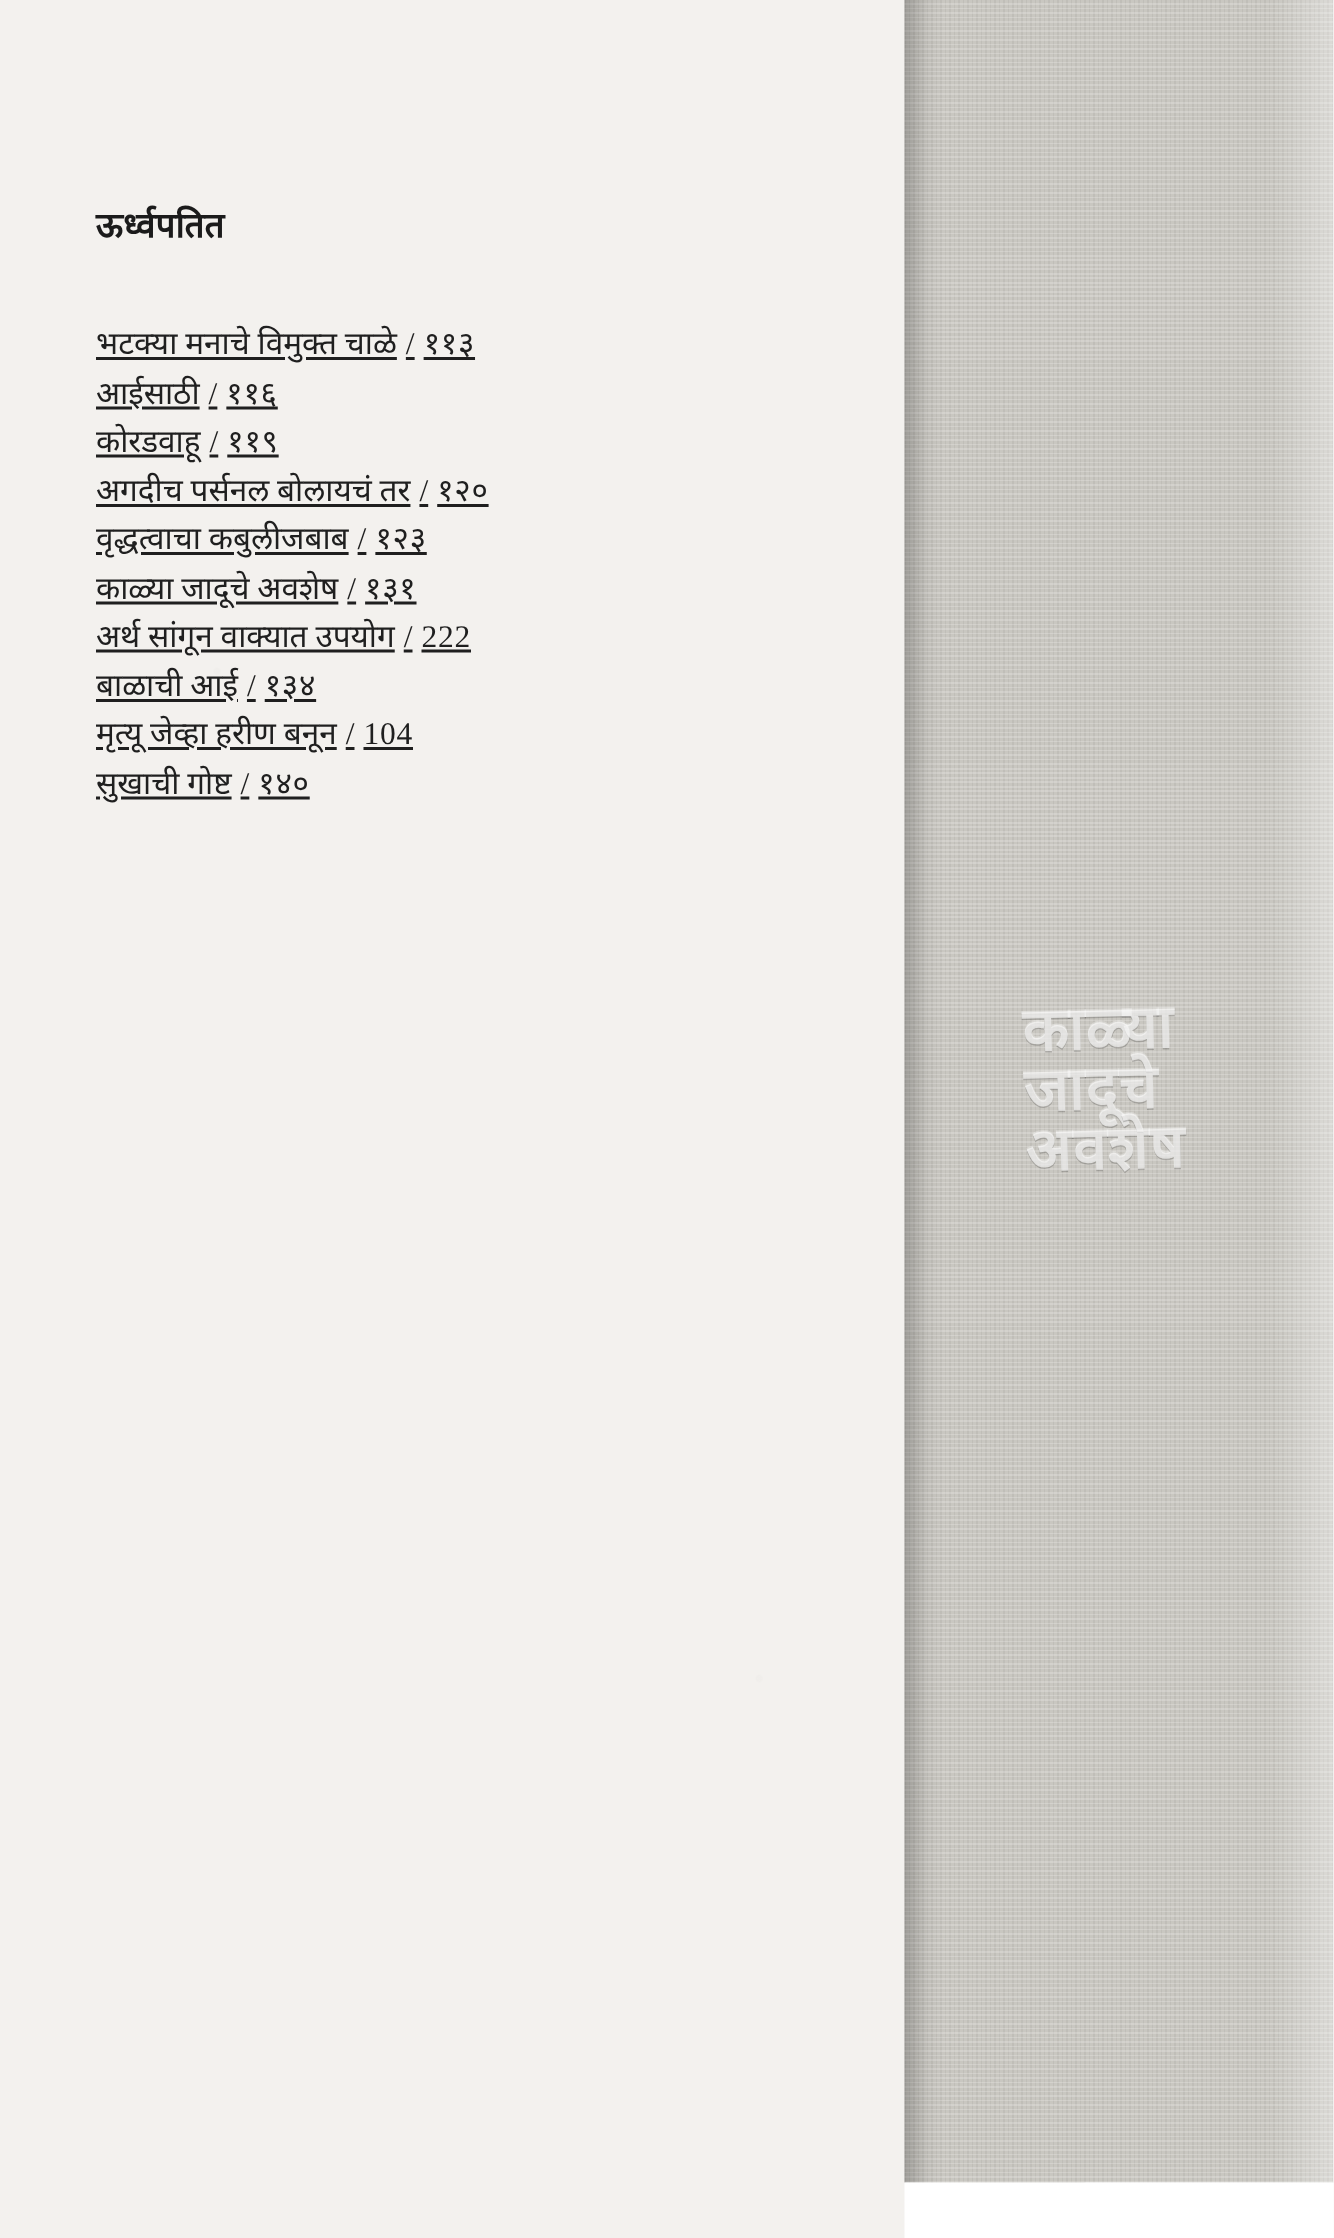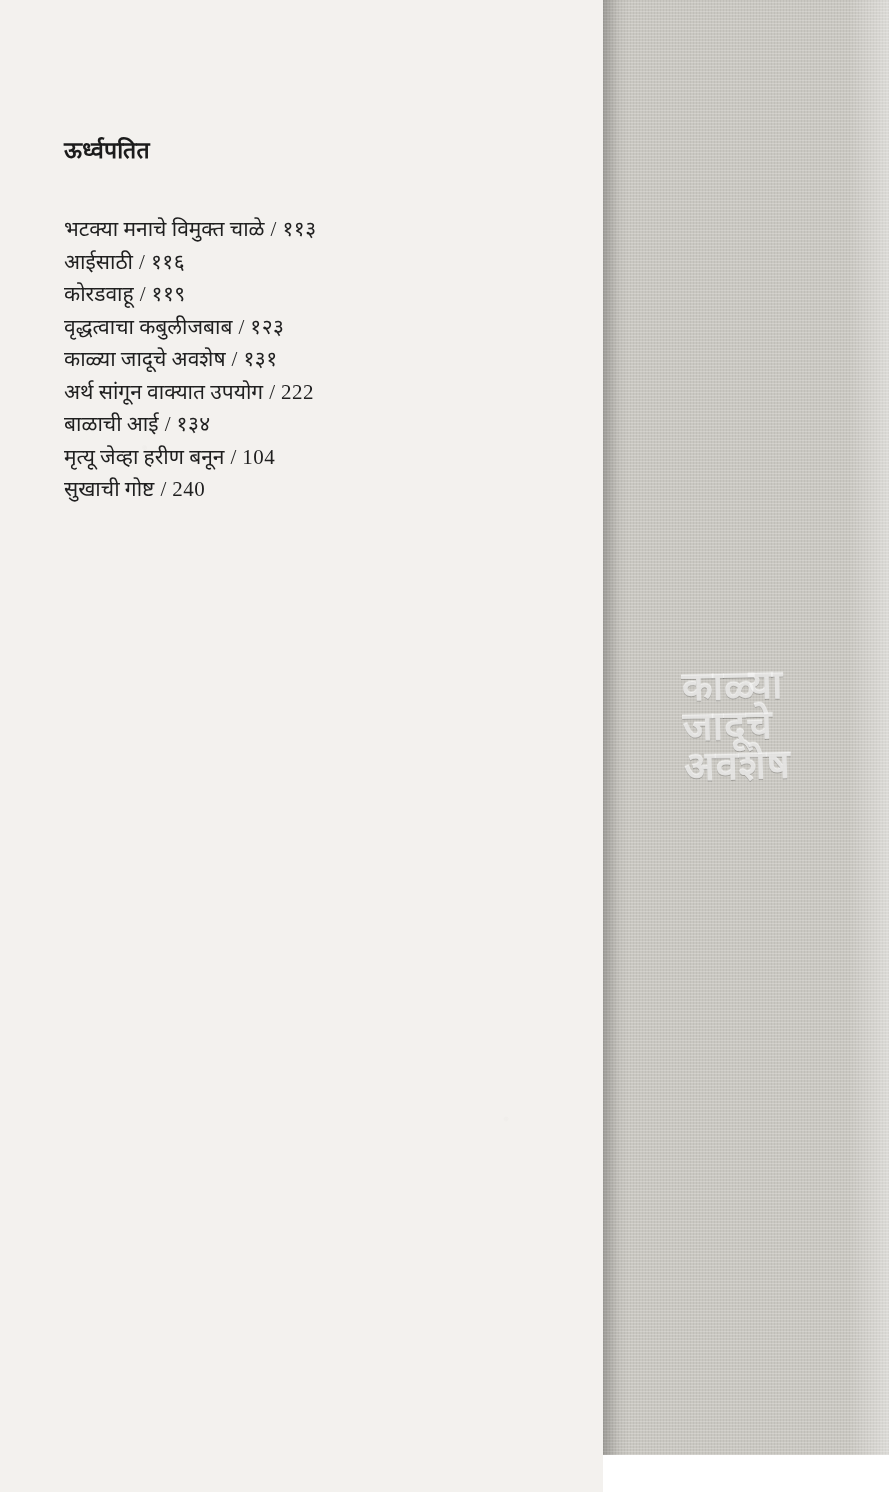--- a/index.html
+++ b/index.html
@@ -109,20 +109,21 @@
     left: 64px;
     top: 213px;
     width: 470px;
   }
   .toc-row {
     font-family: "Liberation Serif", "DejaVu Serif", serif;
     font-size: 21px;
     line-height: 32.5px;
     color: #1f1f1f;
     white-space: nowrap;
+    text-decoration: underline;
   }
   .toc-row .sep { padding: 0 6px; }
   .toc-row .pg { letter-spacing: 0.5px; }
 </style>
 </head>
 <body>
 
 <div class="page">
   <div class="page-shade"></div>
 
@@ -132,36 +133,39 @@
     <div class="toc-row">
       <span>भटक्या मनाचे विमुक्त चाळे</span><span class="sep">/</span><span class="pg">११३</span>
     </div>
     <div class="toc-row">
       <span>आईसाठी</span><span class="sep">/</span><span class="pg">११६</span>
     </div>
     <div class="toc-row">
       <span>कोरडवाहू</span><span class="sep">/</span><span class="pg">११९</span>
     </div>
     <div class="toc-row">
+      <span>अगदीच पर्सनल बोलायचं तर</span><span class="sep">/</span><span class="pg">१२०</span>
+    </div>
+    <div class="toc-row">
       <span>वृद्धत्वाचा कबुलीजबाब</span><span class="sep">/</span><span class="pg">१२३</span>
     </div>
     <div class="toc-row">
       <span>काळ्या जादूचे अवशेष</span><span class="sep">/</span><span class="pg">१३१</span>
     </div>
     <div class="toc-row">
       <span>अर्थ सांगून वाक्यात उपयोग</span><span class="sep">/</span><span class="pg">222</span>
     </div>
     <div class="toc-row">
       <span>बाळाची आई</span><span class="sep">/</span><span class="pg">१३४</span>
     </div>
     <div class="toc-row">
       <span>मृत्यू जेव्हा हरीण बनून</span><span class="sep">/</span><span class="pg">104</span>
     </div>
     <div class="toc-row">
-      <span>सुखाची गोष्ट</span><span class="sep">/</span><span class="pg">240</span>
+      <span>सुखाची गोष्ट</span><span class="sep">/</span><span class="pg">१४०</span>
     </div>
   </div>
 </div>
 
 <div class="cover-strip">
   <div class="weave"></div>
   <div class="gutter-shadow"></div>
   <div class="edge-light"></div>
   <div class="cover-title">
     <span>काळ्या</span>

